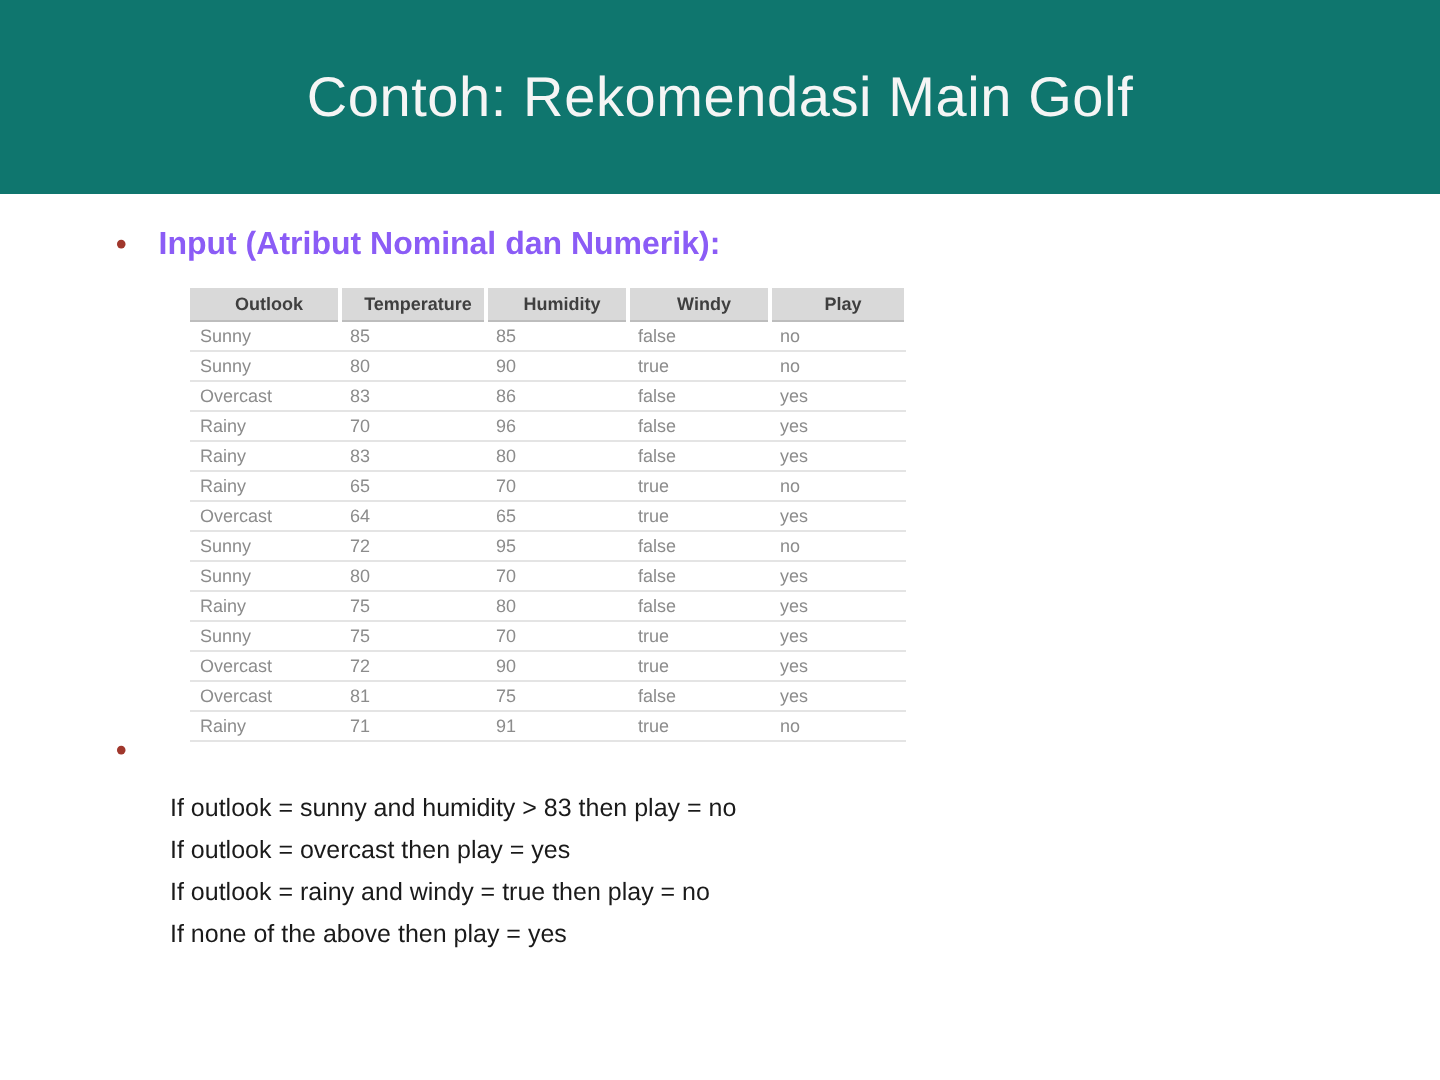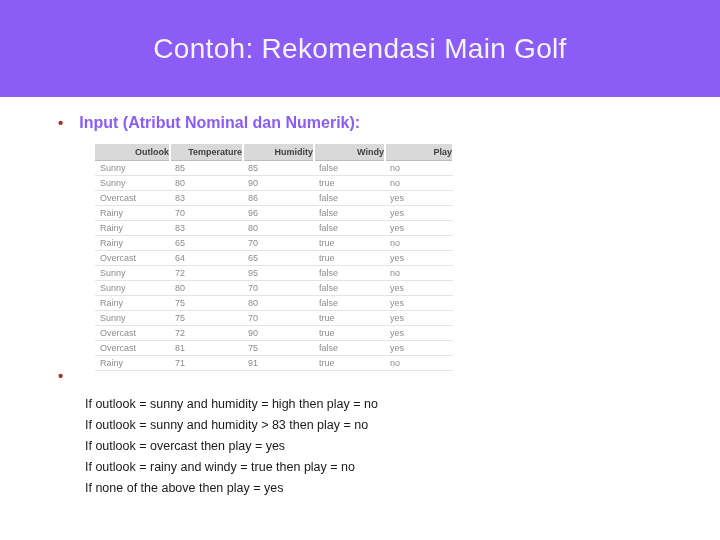--- a/index.html
+++ b/index.html
@@ -8,21 +8,21 @@
     background: #ffffff;
     font-family: "Liberation Sans", sans-serif;
     position: relative;
     overflow: hidden;
   }
   .slide { position: absolute; inset: 0; background: #ffffff; }
 
   
   .title-band {
     position: absolute; top: 0; left: 0; right: 0; height: 97px;
-    background: #8b5cf6;
+    background: #0f766e;
     display: flex; align-items: center; justify-content: center;
   }
   .slide-title {
     color: #f5f5f5;
     font-size: 28px;
     font-weight: 400;
     letter-spacing: 0.3px;
   }
 
   
@@ -46,21 +46,21 @@
     border-collapse: collapse;
     table-layout: fixed;
     width: 358px;
     background: #ffffff;
   }
   table.golf th {
     background: #d9d9d9;
     color: #3f3f3f;
     font-size: 9px;
     font-weight: bold;
-    text-align: right;
+    text-align: center;
     padding: 3px 0 3px 5px;
     border-right: 2px solid #ffffff;
     border-bottom: 1px solid #bdbdbd;
     height: 10px;
   }
   table.golf td {
     color: #8c8c8c;
     font-size: 9px;
     text-align: left;
     padding: 2px 0 2px 5px;
@@ -219,20 +219,19 @@
           </tr>
         </tbody>
     </table>
   </div>
 
   <div class="bullet-row" id="output-bullet">
     <span class="bullet">•</span>
   </div>
 
   <div class="rules">
-      <div class="rule-line">If outlook = sunny and humidity = high then play = no</div>
       <div class="rule-line">If outlook = sunny and humidity &gt; 83 then play = no</div>
       <div class="rule-line">If outlook = overcast then play = yes</div>
       <div class="rule-line">If outlook = rainy and windy = true then play = no</div>
       <div class="rule-line">If none of the above then play = yes</div>
     </div>
 
 </div>
 
 </body></html>

